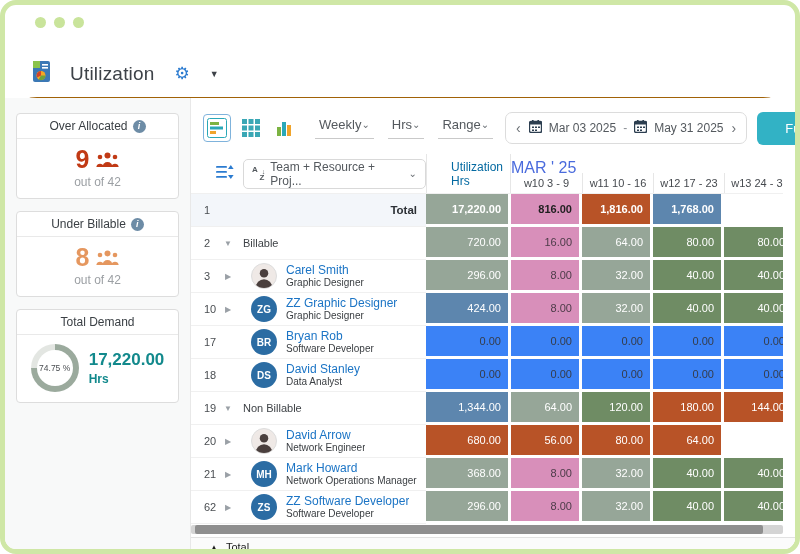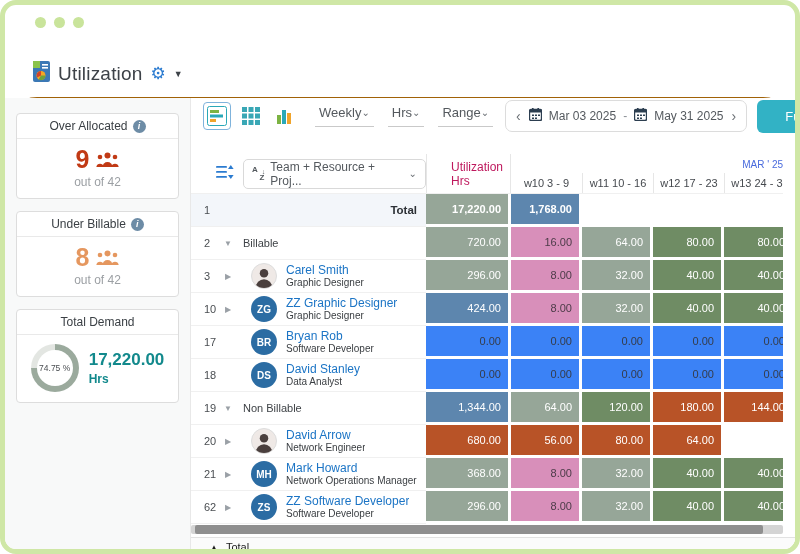--- a/index.html
+++ b/index.html
@@ -4,21 +4,21 @@
 <style>
   * { box-sizing: border-box; margin: 0; padding: 0; }
   body { font-family: "Liberation Sans", sans-serif; background: #fff; width: 800px; height: 554px; overflow: hidden; }
   .frame { width: 800px; height: 554px; border: 5px solid #cfe7a6; border-radius: 16px; background: #fff; position: relative; overflow: hidden; }
 
   
   .dots { position: absolute; top: 12px; left: 30px; display: flex; gap: 8px; }
   .dot { width: 11px; height: 11px; border-radius: 50%; background: #c9e49b; }
 
   
-  .titlebar { position: absolute; top: 56px; left: 28px; display: flex; align-items: center; gap: 8px; }
+  .titlebar { position: absolute; top: 56px; left: 28px; display: flex; align-items: center; gap: 20px; }
   .title { font-size: 19px; color: #3d4248; font-weight: 500; letter-spacing: .2px; }
   .gear { color: #2b7bd0; font-size: 17px; line-height: 1; }
   .caret-sm { font-size: 9px; color: #3d4248; }
 
   .content { position: absolute; top: 92px; left: 0; right: 0; bottom: 0; border-top: 1px solid #a16207; display: flex; border-radius: 32px; }
 
   
   aside { width: 186px; background: #f8f9f9; border-right: 1px solid #e8e8e8; padding: 15px 11px; }
   .card { background: #fff; border: 1px solid #ddd; border-radius: 4px; margin-bottom: 12px; overflow: hidden; }
   .card-h { height: 25px; display: flex; align-items: center; justify-content: center; gap: 5px; border-bottom: 1px solid #e9e9e9; font-size: 12px; color: #3b4045; }
@@ -34,21 +34,21 @@
   .donut { width: 48px; height: 48px; border-radius: 50%; background: conic-gradient(#9baa9d 0 269deg, #e3e6e2 269deg 360deg); position: relative; }
   .donut::before { content:""; position: absolute; inset: 6px; background: #fff; border-radius: 50%; }
   .donut span { position: absolute; inset: 0; display: flex; align-items: center; justify-content: center; font-size: 8.5px; color: #4a4e52; z-index: 1; }
   .demand-v { font-size: 17px; font-weight: 700; color: #12898c; }
   .demand-u { font-size: 12px; font-weight: 700; color: #12898c; margin-top: 2px; }
 
   
   main { flex: 1; position: relative; background: #fff; }
 
   
-  .toolbar { position: absolute; top: 0; left: 12px; right: 8px; height: 36px; display: flex; align-items: center; }
+  .toolbar { position: absolute; top: 12px; left: 12px; right: 8px; height: 36px; display: flex; align-items: center; }
   .viewbtns { display: flex; align-items: center; gap: 6px; }
   .vbtn { width: 28px; height: 28px; display: flex; align-items: center; justify-content: center; border-radius: 4px; }
   .vbtn.sel { border: 1px solid #7fb3dc; }
   .uline { border-bottom: 1px solid #c9c9c9; display: flex; align-items: center; justify-content: space-between; padding: 0 4px 6px 4px; font-size: 13px; color: #54595e; }
   .uline .chev { font-size: 10px; color: #6a6f74; }
   .sel-weekly { width: 82px; margin-left: 16px; }
   .sel-hrs { width: 52px; margin-left: 14px; }
   .sel-range { width: 96px; margin-left: 14px; }
   .datebox { margin-left: 12px; height: 32px; border: 1px solid #dcdcdc; border-radius: 7px; background: #fff; display: flex; align-items: center; padding: 0 9px; gap: 7px; }
   .nav { color: #6a6f74; font-size: 14px; line-height: 1; padding: 0 1px; }
@@ -58,23 +58,23 @@
 
   
   .thead { position: absolute; top: 56px; left: 0; width: 592px; height: 40px; display: flex; overflow: hidden; border-bottom: 1px solid #f0f0f0; }
   .th-left { width: 235px; display: flex; align-items: center; padding-left: 25px; gap: 9px; }
   .groupsel { height: 30px; border: 1px solid #d9d9d9; border-radius: 5px; background: #fff; display: flex; align-items: center; gap: 6px; padding: 0 8px; font-size: 12px; color: #54595e; }
   .az { position: relative; width: 13px; height: 15px; font-size: 8px; color: #54595e; font-weight: bold; }
   .az i { position: absolute; font-style: normal; }
   .az .a { top: -1px; left: 0; } .az .z { bottom: -1px; right: 0; }
   .az .ar { top: 2px; right: -1px; font-size: 7px; font-weight: normal; }
   .groupsel .chev { font-size: 10px; color: #6a6f74; }
-  .th-util { width: 85px; border-left: 1px solid #e6e6e6; border-right: 1px solid #e6e6e6; display: flex; align-items: center; justify-content: center; font-size: 12px; color: #be185d; padding-left: 24px; }
+  .th-util { width: 85px; border-left: 1px solid #e6e6e6; border-right: 1px solid #e6e6e6; display: flex; align-items: center; justify-content: center; font-size: 12px; color: #0369a1; padding-left: 24px; }
   .th-weeks { flex: 1; display: flex; flex-direction: column; overflow: hidden; }
-  .month { height: 19px; text-align: right; font-size: 10px; color: #4a6bdd; padding-top: 5px; }
+  .month { height: 19px; text-align: left; font-size: 16px; color: #4a6bdd; padding-top: 5px; }
   .wkrow { display: flex; height: 21px; }
   .wk { width: 71px; flex: none; border-left: 1px solid #e6e6e6; font-size: 11px; color: #45494e; display: flex; align-items: center; justify-content: center; white-space: nowrap; overflow: hidden; }
   .wk:first-child { border-left: none; }
 
   
   .grid { position: absolute; top: 96px; left: 0; width: 592px; height: 330px; overflow: hidden; }
   .row { height: 33px; display: flex; }
   .left { width: 235px; flex: none; display: flex; align-items: center; border-bottom: 1px solid #f0f0f0; background: #fff; }
   .total-row .left, .left.shaded { background: #f3f6fa; }
   .num { width: 26px; padding-left: 13px; font-size: 11px; color: #4a4e52; flex: none; }
@@ -315,20 +315,22 @@
 
       <div class="grid" id="grid-rows">
           <div class="row total-row">
             <div class="left">
               <span class="num">1</span>
               <span class="caretc"></span>
               <span class="tlabel">Total</span>
             </div>
             <div class="cells">
               <div class="cell util c-sage b">17,220.00</div>
+              <div class="cell wkc c-pink b">816.00</div>
+              <div class="cell wkc c-rust b">1,816.00</div>
               <div class="cell wkc c-blue b">1,768.00</div>
             </div>
           </div>
           <div class="row">
             <div class="left">
               <span class="num">2</span>
               <span class="caretc">▼</span>
               <span class="glabel">Billable</span>
             </div>
             <div class="cells">

